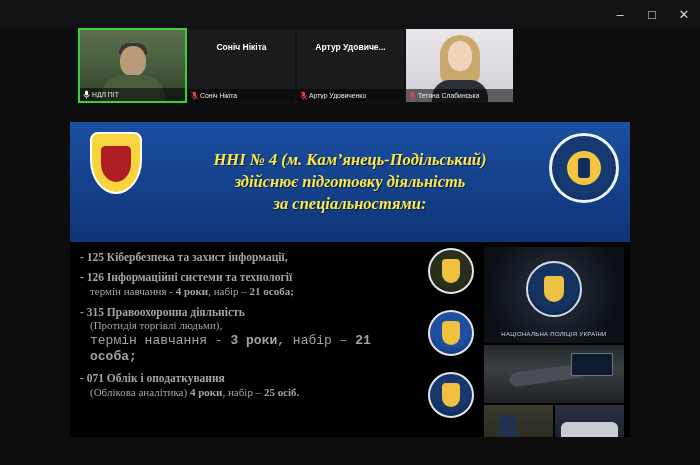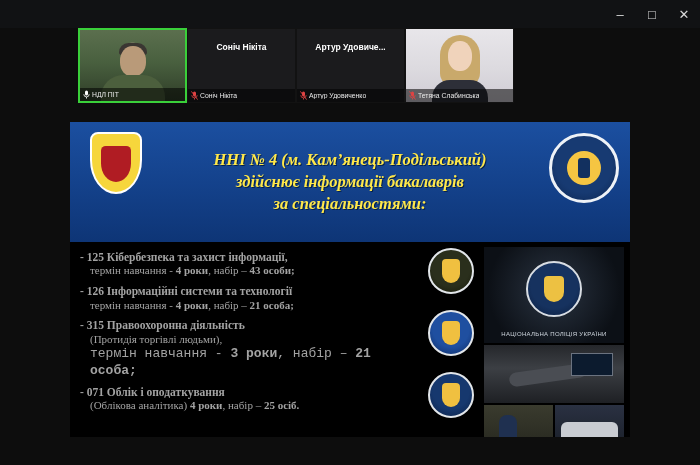--- a/index.html
+++ b/index.html
@@ -470,37 +470,36 @@
   <div class="slide">
 
     <div class="slide-header">
       <div class="emblem left">
         <div class="shield">
           <div class="shield-inner"></div>
         </div>
       </div>
       <div class="title">
         <div>ННІ № 4 (м. Кам’янець-Подільський)</div>
-        <div>здійснює інформації бакалаврів</div>
+        <div>здійснює підготовку діяльність</div>
         <div>за спеціальностями:</div>
       </div>
       <div class="emblem right">
         <div class="ring">
           <div class="ring-core"></div>
         </div>
       </div>
     </div>
 
     <div class="slide-body">
 
       <div class="bullets">
 
         <div class="bullet">
           <div class="line1">-  125 Кібербезпека та захист інформації,</div>
-          <div class="line2"><span>термін навчання - </span><span class="em">4 роки</span><span>, набір – </span><span class="em">43 особи;</span></div>
         </div>
 
         <div class="bullet">
           <div class="line1">-  126 Інформаційні системи та технології</div>
           <div class="line2"><span>термін навчання - </span><span class="em">4 роки</span><span>, набір – </span><span class="em">21 особа;</span></div>
         </div>
 
         <div class="bullet">
           <div class="line1">-  315 Правоохоронна діяльність</div>
           <div class="line2">(Протидія торгівлі людьми),</div>

